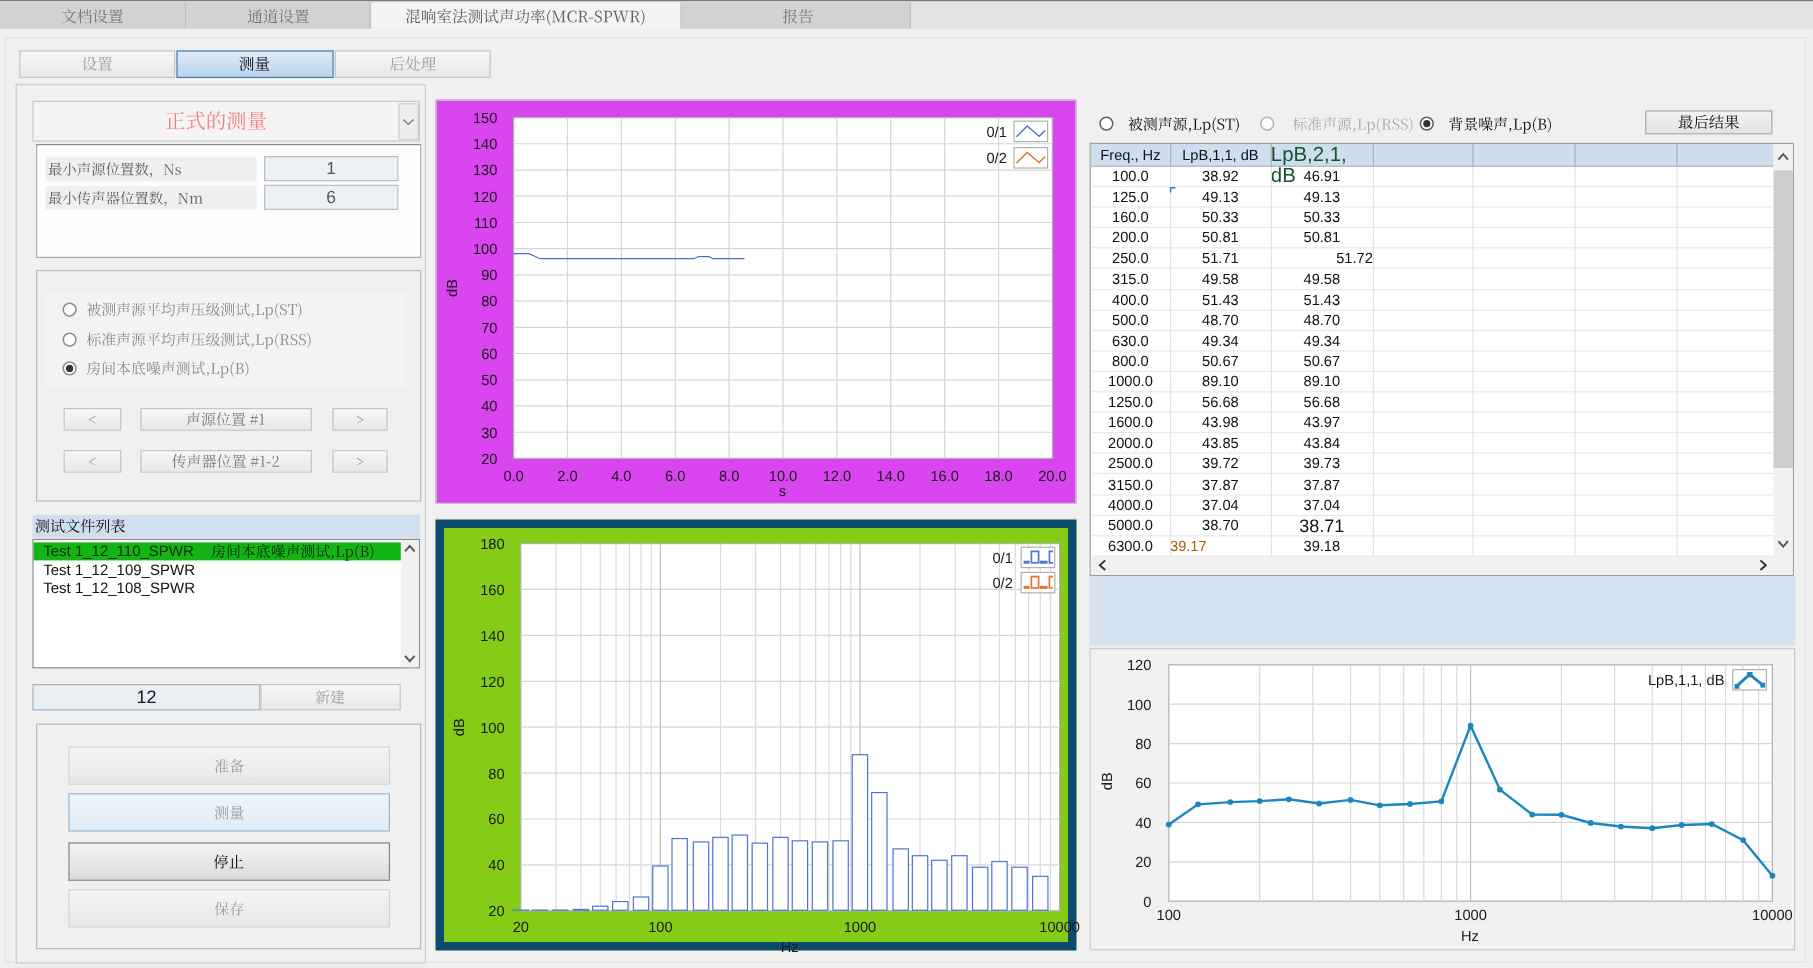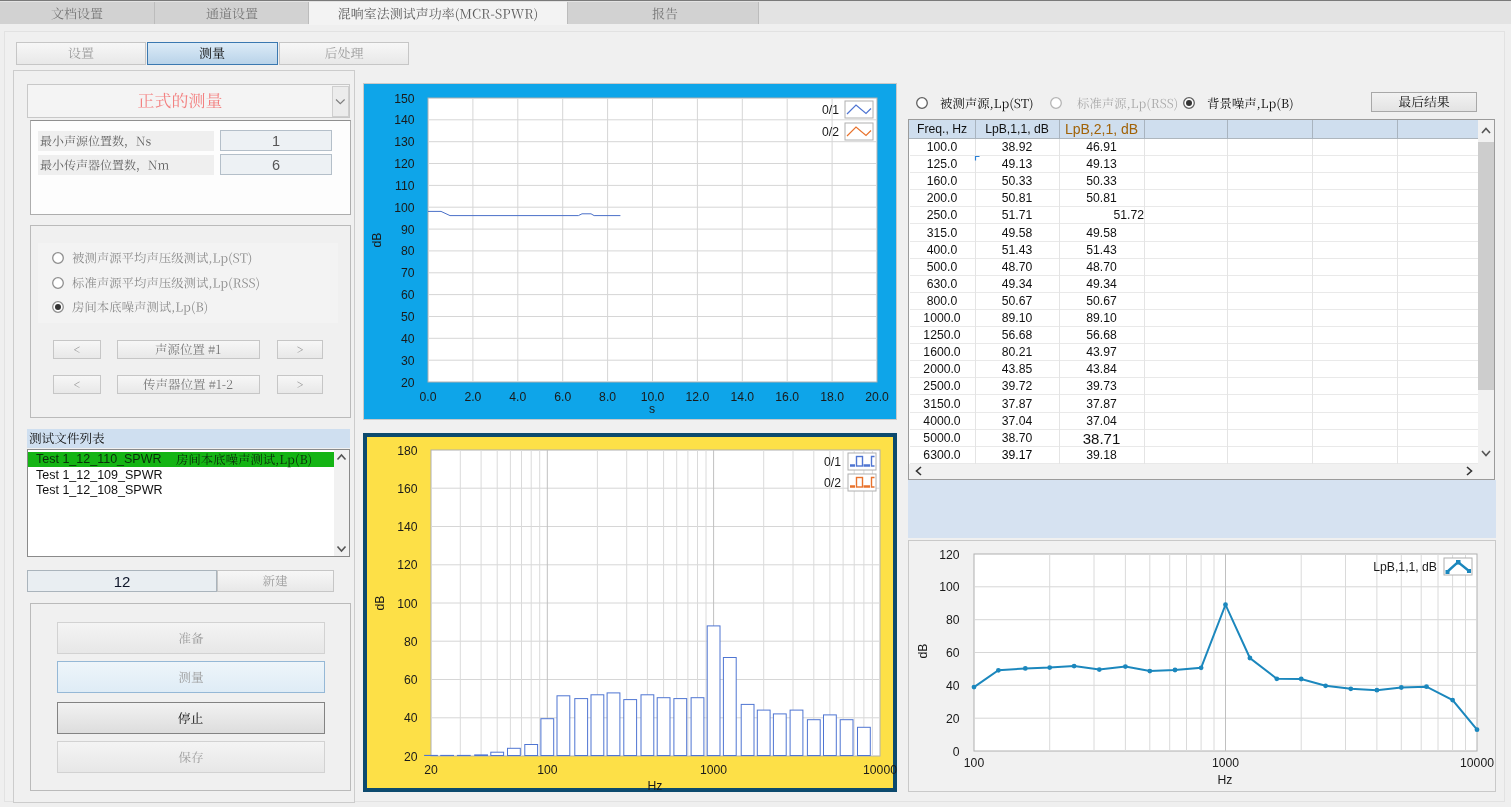--- a/index.html
+++ b/index.html
@@ -42,21 +42,21 @@
 <div class="abs" style="left:36px;top:467.5px;width:290px;height:15px;font-size:12.5px;color:#111;line-height:15px">Test 1_12_109_SPWR</div>
 <div class="abs" style="left:36px;top:482.5px;width:290px;height:15px;font-size:12.5px;color:#111;line-height:15px">Test 1_12_108_SPWR</div>
 <div class="abs" style="left:334px;top:450px;width:15px;height:106px;background:#f1f1f1"></div>
 <div class="abs" style="left:27px;top:570px;width:190px;height:22px;background:#e9eef2;border:1px solid #aab4bc;box-sizing:border-box;font-size:15px;color:#0f172a;text-align:center;line-height:21px">12</div>
 <div class="btn" style="left:217px;top:570px;width:117px;height:22px"></div>
 <div class="abs" style="left:30px;top:603px;width:321px;height:188px;border:1px solid #bababa;box-sizing:border-box"></div>
 <div class="abs" style="left:57px;top:622px;width:268px;height:32px;border:1px solid #d2d2d2;background:linear-gradient(#f4f4f4,#e7e7e7);box-sizing:border-box"></div>
 <div class="abs" style="left:57px;top:661px;width:268px;height:32px;border:1px solid #95b8d6;background:linear-gradient(#eef5fa,#dfecf6);box-sizing:border-box"></div>
 <div class="abs" style="left:57px;top:702px;width:268px;height:32px;border:1px solid #838383;background:linear-gradient(#f2f2f2,#dddddd);box-sizing:border-box"></div>
 <div class="abs" style="left:57px;top:741px;width:268px;height:32px;border:1px solid #d2d2d2;background:linear-gradient(#f4f4f4,#e7e7e7);box-sizing:border-box"></div>
-<div class="abs" style="left:363px;top:83px;width:534px;height:337px;background:#0ea5e9;border:1px solid #c9c9c9;box-sizing:border-box">
+<div class="abs" style="left:363px;top:83px;width:534px;height:337px;background:#d946ef;border:1px solid #c9c9c9;box-sizing:border-box">
     <svg width="532" height="335" viewBox="0 0 532 335">
       <rect x="64" y="14" width="449" height="284" fill="#ffffff" stroke="#b0b0b0"></rect>
       <line x1="64" y1="35.8" x2="513" y2="35.8" stroke="#d6d6d6"></line>
       <line x1="64" y1="57.7" x2="513" y2="57.7" stroke="#d6d6d6"></line>
       <line x1="64" y1="79.5" x2="513" y2="79.5" stroke="#d6d6d6"></line>
       <line x1="64" y1="101.4" x2="513" y2="101.4" stroke="#d6d6d6"></line>
       <line x1="64" y1="123.2" x2="513" y2="123.2" stroke="#d6d6d6"></line>
       <line x1="64" y1="145.1" x2="513" y2="145.1" stroke="#d6d6d6"></line>
       <line x1="64" y1="166.9" x2="513" y2="166.9" stroke="#d6d6d6"></line>
       <line x1="64" y1="188.8" x2="513" y2="188.8" stroke="#d6d6d6"></line>
@@ -102,21 +102,21 @@
       <text x="17" y="156" font-size="12.2" text-anchor="middle" fill="#1a1a1a" transform="rotate(-90 17 156)">dB</text>
       <polyline points="64.0,127.4 77.0,127.4 86.0,131.6 214.4,131.6 218.0,129.8 227.0,129.8 230.1,131.6 256.4,131.6" fill="none" stroke="#4a70c8" stroke-width="1"></polyline>
       <text x="475" y="30" font-size="12.2" text-anchor="end" fill="#1a1a1a">0/1</text>
       <rect x="481" y="17" width="28" height="17" fill="#fff" stroke="#b0b0b0"></rect>
       <path d="M483 30 L492 21 L502 29.5 L507 24.5" stroke="#4f75d2" fill="none" stroke-width="1.2"></path>
       <text x="475" y="52" font-size="12.2" text-anchor="end" fill="#1a1a1a">0/2</text>
       <rect x="481" y="39" width="28" height="17" fill="#fff" stroke="#b0b0b0"></rect>
       <path d="M483 52 L492 43 L502 51.5 L507 46.5" stroke="#e8722c" fill="none" stroke-width="1.2"></path>
     </svg>
   </div>
-<div class="abs" style="left:363px;top:433px;width:534px;height:359px;background:#fde047;border:4px solid #0c4a6e;box-sizing:border-box">
+<div class="abs" style="left:363px;top:433px;width:534px;height:359px;background:#84cc16;border:7px solid #0c4a6e;box-sizing:border-box">
     <svg width="532" height="357" viewBox="0 0 532 357">
       <rect x="64" y="13" width="449" height="306" fill="#ffffff" stroke="#b0b0b0"></rect>
       <line x1="64" y1="51.2" x2="513" y2="51.2" stroke="#d6d6d6"></line>
       <line x1="64" y1="89.5" x2="513" y2="89.5" stroke="#d6d6d6"></line>
       <line x1="64" y1="127.8" x2="513" y2="127.8" stroke="#d6d6d6"></line>
       <line x1="64" y1="166.0" x2="513" y2="166.0" stroke="#d6d6d6"></line>
       <line x1="64" y1="204.2" x2="513" y2="204.2" stroke="#d6d6d6"></line>
       <line x1="64" y1="242.5" x2="513" y2="242.5" stroke="#d6d6d6"></line>
       <line x1="64" y1="280.8" x2="513" y2="280.8" stroke="#d6d6d6"></line>
       <line x1="93.3" y1="13" x2="93.3" y2="319" stroke="#dadada"></line>
@@ -198,21 +198,21 @@
       <rect x="489.5" y="40.5" width="6" height="9.5" fill="none" stroke="#e8722c" stroke-width="1.4"></rect>
       <line x1="496.5" y1="49.5" x2="503" y2="49.5" stroke="#e8722c" stroke-width="2.5"></line>
       <path d="M507.5 40.5 H504.5 V50 H507.5" fill="none" stroke="#e8722c" stroke-width="1.4"></path>
     </svg>
   </div>
 <div class="abs" style="left:1371px;top:92px;width:106px;height:20px;border:1px solid #a8a8a8;background:linear-gradient(#f2f2f2,#e3e3e3);box-sizing:border-box"></div>
 <div class="abs" style="left:908px;top:119px;width:587px;height:361px;background:#ffffff;border:1px solid #9b9b9b;box-sizing:border-box"></div>
 <div class="abs" style="left:909px;top:120px;width:569px;height:19px;background:#cfdeee;border-bottom:1px solid #aeb6bd;box-sizing:border-box"></div>
 <div class="abs" style="left:909px;top:120px;width:66px;height:14px;font-size:12.2px;color:#111;text-align:center;line-height:18px">Freq., Hz</div>
 <div class="abs" style="left:975px;top:120px;width:84px;height:18px;font-size:12.2px;color:#111;text-align:center;line-height:18px">LpB,1,1, dB</div>
-<div class="abs" style="left:1059px;top:120px;width:85px;height:18px;font-size:14px;color:#a16207;text-align:center;line-height:18px">LpB,2,1, dB</div>
+<div class="abs" style="left:1059px;top:120px;width:85px;height:18px;font-size:17px;color:#14532d;text-align:left;line-height:18px">LpB,2,1, dB</div>
 <div class="abs" style="left:910px;top:139.0px;width:568px;height:17.1px;border-bottom:1px solid #e9e9e9;box-sizing:border-box"></div>
 <div class="abs" style="left:909px;top:139.0px;width:66px;height:17px;font-size:12.2px;color:#111;text-align:center;line-height:17px">100.0</div>
 <div class="abs" style="left:975px;top:139.0px;width:84px;height:17px;font-size:12.2px;color:#111;text-align:center;line-height:17px">38.92</div>
 <div class="abs" style="left:1059px;top:139.0px;width:85px;height:17px;font-size:12.2px;color:#111;text-align:center;line-height:17px">46.91</div>
 <div class="abs" style="left:910px;top:156.1px;width:568px;height:17.1px;border-bottom:1px solid #e9e9e9;box-sizing:border-box"></div>
 <div class="abs" style="left:909px;top:156.1px;width:66px;height:17px;font-size:12.2px;color:#111;text-align:center;line-height:17px">125.0</div>
 <div class="abs" style="left:975px;top:156.1px;width:84px;height:17px;font-size:12.2px;color:#111;text-align:center;line-height:17px">49.13</div>
 <div class="abs" style="left:1059px;top:156.1px;width:85px;height:17px;font-size:12.2px;color:#111;text-align:center;line-height:17px">49.13</div>
 <div class="abs" style="left:910px;top:173.2px;width:568px;height:17.1px;border-bottom:1px solid #e9e9e9;box-sizing:border-box"></div>
 <div class="abs" style="left:909px;top:173.2px;width:66px;height:17px;font-size:12.2px;color:#111;text-align:center;line-height:17px">160.0</div>
@@ -249,21 +249,21 @@
 <div class="abs" style="left:910px;top:310.0px;width:568px;height:17.1px;border-bottom:1px solid #e9e9e9;box-sizing:border-box"></div>
 <div class="abs" style="left:909px;top:310.0px;width:66px;height:17px;font-size:12.2px;color:#111;text-align:center;line-height:17px">1000.0</div>
 <div class="abs" style="left:975px;top:310.0px;width:84px;height:17px;font-size:12.2px;color:#111;text-align:center;line-height:17px">89.10</div>
 <div class="abs" style="left:1059px;top:310.0px;width:85px;height:17px;font-size:12.2px;color:#111;text-align:center;line-height:17px">89.10</div>
 <div class="abs" style="left:910px;top:327.1px;width:568px;height:17.1px;border-bottom:1px solid #e9e9e9;box-sizing:border-box"></div>
 <div class="abs" style="left:909px;top:327.1px;width:66px;height:17px;font-size:12.2px;color:#111;text-align:center;line-height:17px">1250.0</div>
 <div class="abs" style="left:975px;top:327.1px;width:84px;height:17px;font-size:12.2px;color:#111;text-align:center;line-height:17px">56.68</div>
 <div class="abs" style="left:1059px;top:327.1px;width:85px;height:17px;font-size:12.2px;color:#111;text-align:center;line-height:17px">56.68</div>
 <div class="abs" style="left:910px;top:344.2px;width:568px;height:17.1px;border-bottom:1px solid #e9e9e9;box-sizing:border-box"></div>
 <div class="abs" style="left:909px;top:344.2px;width:66px;height:17px;font-size:12.2px;color:#111;text-align:center;line-height:17px">1600.0</div>
-<div class="abs" style="left:975px;top:344.2px;width:84px;height:17px;font-size:12.2px;color:#111;text-align:center;line-height:17px">80.21</div>
+<div class="abs" style="left:975px;top:344.2px;width:84px;height:17px;font-size:12.2px;color:#111;text-align:center;line-height:17px">43.98</div>
 <div class="abs" style="left:1059px;top:344.2px;width:85px;height:17px;font-size:12.2px;color:#111;text-align:center;line-height:17px">43.97</div>
 <div class="abs" style="left:910px;top:361.3px;width:568px;height:17.1px;border-bottom:1px solid #e9e9e9;box-sizing:border-box"></div>
 <div class="abs" style="left:909px;top:361.3px;width:66px;height:17px;font-size:12.2px;color:#111;text-align:center;line-height:17px">2000.0</div>
 <div class="abs" style="left:975px;top:361.3px;width:84px;height:17px;font-size:12.2px;color:#111;text-align:center;line-height:17px">43.85</div>
 <div class="abs" style="left:1059px;top:361.3px;width:85px;height:17px;font-size:12.2px;color:#111;text-align:center;line-height:17px">43.84</div>
 <div class="abs" style="left:910px;top:378.4px;width:568px;height:17.1px;border-bottom:1px solid #e9e9e9;box-sizing:border-box"></div>
 <div class="abs" style="left:909px;top:378.4px;width:66px;height:17px;font-size:12.2px;color:#111;text-align:center;line-height:17px">2500.0</div>
 <div class="abs" style="left:975px;top:378.4px;width:84px;height:17px;font-size:12.2px;color:#111;text-align:center;line-height:17px">39.72</div>
 <div class="abs" style="left:1059px;top:378.4px;width:85px;height:17px;font-size:12.2px;color:#111;text-align:center;line-height:17px">39.73</div>
 <div class="abs" style="left:910px;top:395.5px;width:568px;height:17.1px;border-bottom:1px solid #e9e9e9;box-sizing:border-box"></div>
@@ -273,21 +273,21 @@
 <div class="abs" style="left:910px;top:412.6px;width:568px;height:17.1px;border-bottom:1px solid #e9e9e9;box-sizing:border-box"></div>
 <div class="abs" style="left:909px;top:412.6px;width:66px;height:17px;font-size:12.2px;color:#111;text-align:center;line-height:17px">4000.0</div>
 <div class="abs" style="left:975px;top:412.6px;width:84px;height:17px;font-size:12.2px;color:#111;text-align:center;line-height:17px">37.04</div>
 <div class="abs" style="left:1059px;top:412.6px;width:85px;height:17px;font-size:12.2px;color:#111;text-align:center;line-height:17px">37.04</div>
 <div class="abs" style="left:910px;top:429.7px;width:568px;height:17.1px;border-bottom:1px solid #e9e9e9;box-sizing:border-box"></div>
 <div class="abs" style="left:909px;top:429.7px;width:66px;height:17px;font-size:12.2px;color:#111;text-align:center;line-height:17px">5000.0</div>
 <div class="abs" style="left:975px;top:429.7px;width:84px;height:17px;font-size:12.2px;color:#111;text-align:center;line-height:17px">38.70</div>
 <div class="abs" style="left:1059px;top:429.7px;width:85px;height:17px;font-size:15px;color:#111;text-align:center;line-height:17px">38.71</div>
 <div class="abs" style="left:910px;top:446.8px;width:568px;height:17.1px;border-bottom:1px solid #e9e9e9;box-sizing:border-box"></div>
 <div class="abs" style="left:909px;top:446.8px;width:66px;height:17px;font-size:12.2px;color:#111;text-align:center;line-height:17px">6300.0</div>
-<div class="abs" style="left:975px;top:446.8px;width:84px;height:17px;font-size:12.2px;color:#000000;text-align:center;line-height:17px">39.17</div>
+<div class="abs" style="left:975px;top:446.8px;width:84px;height:17px;font-size:12.2px;color:#a16207;line-height:17px">39.17</div>
 <div class="abs" style="left:1059px;top:446.8px;width:85px;height:17px;font-size:12.2px;color:#111;text-align:center;line-height:17px">39.18</div>
 <div class="abs" style="left:975px;top:120px;width:1px;height:19px;background:#a9b4bf"></div>
 <div class="abs" style="left:975px;top:139px;width:1px;height:325px;background:#e4e4e4"></div>
 <div class="abs" style="left:1059px;top:120px;width:1px;height:19px;background:#a9b4bf"></div>
 <div class="abs" style="left:1059px;top:139px;width:1px;height:325px;background:#e4e4e4"></div>
 <div class="abs" style="left:1144px;top:120px;width:1px;height:19px;background:#a9b4bf"></div>
 <div class="abs" style="left:1144px;top:139px;width:1px;height:325px;background:#e4e4e4"></div>
 <div class="abs" style="left:1227px;top:120px;width:1px;height:19px;background:#a9b4bf"></div>
 <div class="abs" style="left:1227px;top:139px;width:1px;height:325px;background:#e4e4e4"></div>
 <div class="abs" style="left:1312px;top:120px;width:1px;height:19px;background:#a9b4bf"></div>

